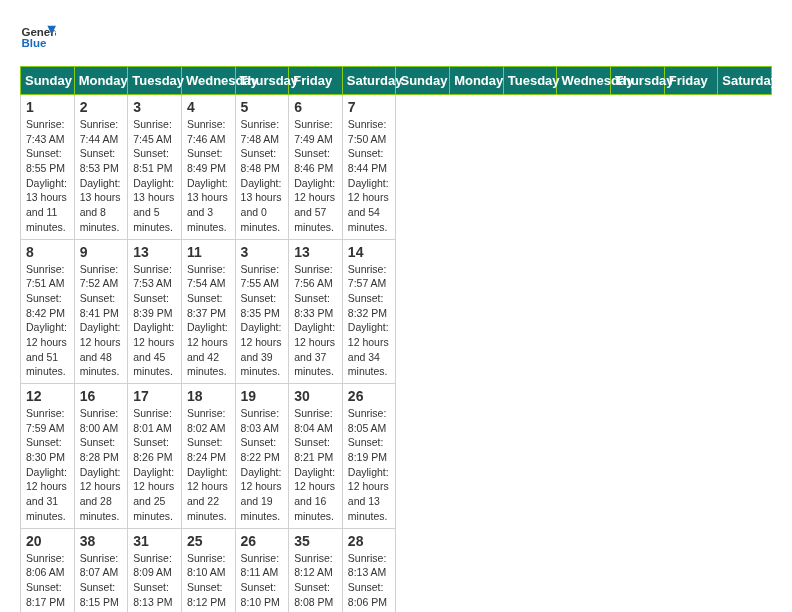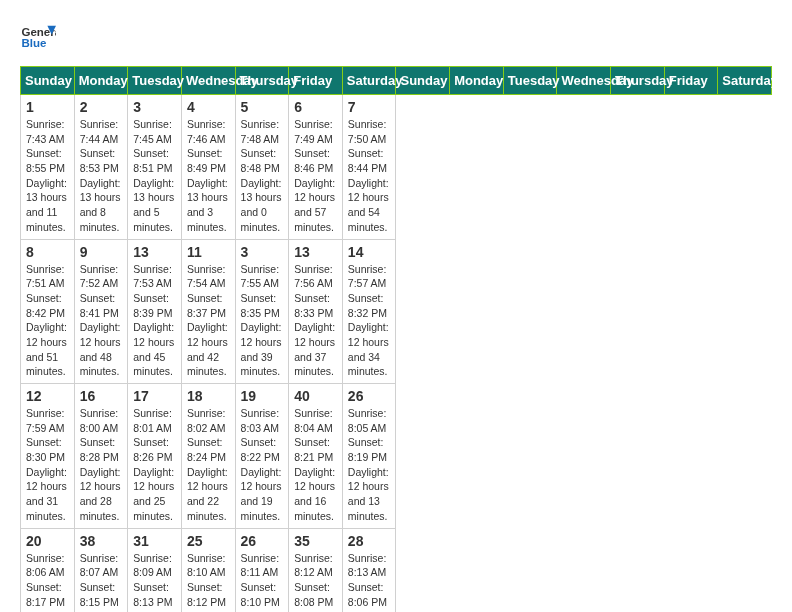--- a/index.html
+++ b/index.html
@@ -220,21 +220,21 @@
   Sunrise: 8:02 AM<br>Sunset: 8:24 PM<br>Daylight: 12 hours and 22 minutes.
 </div>
         </td>
         <td>
           <span class="day-num">19</span>
 <div class="day-info">
   Sunrise: 8:03 AM<br>Sunset: 8:22 PM<br>Daylight: 12 hours and 19 minutes.
 </div>
         </td>
         <td>
-          <span class="day-num">40</span>
+          <span class="day-num">30</span>
 <div class="day-info">
   Sunrise: 8:04 AM<br>Sunset: 8:21 PM<br>Daylight: 12 hours and 16 minutes.
 </div>
         </td>
         <td>
           <span class="day-num">26</span>
 <div class="day-info">
   Sunrise: 8:05 AM<br>Sunset: 8:19 PM<br>Daylight: 12 hours and 13 minutes.
 </div>
         </td>

